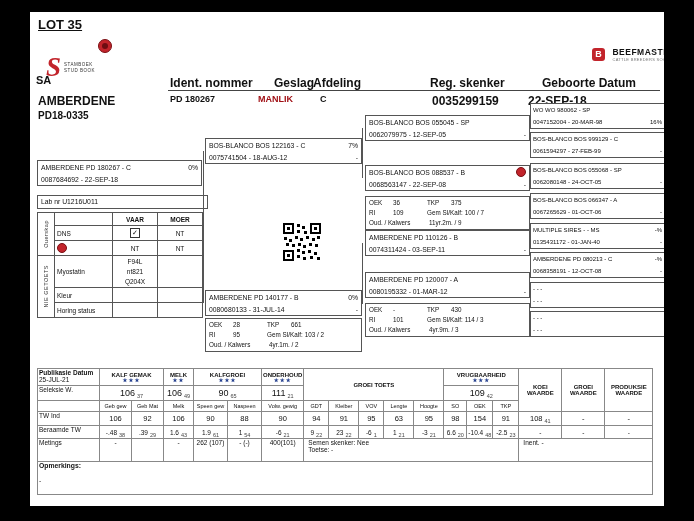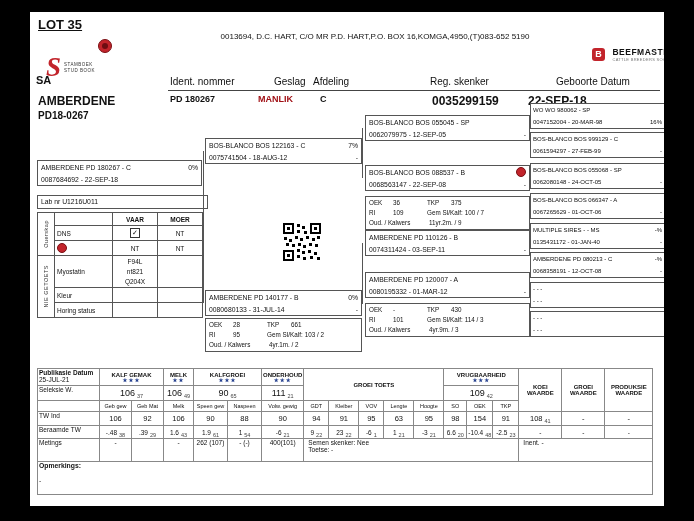--- a/index.html
+++ b/index.html
@@ -15,21 +15,21 @@
   #bm{left:562px;top:33px}
   #bm .sq{display:inline-block;width:13px;height:13px;background:#c2242b;color:#fff;font-size:9px;font-weight:bold;text-align:center;line-height:13px;border-radius:3px;vertical-align:middle}
   #bm .nm{display:inline-block;vertical-align:middle;margin-left:3px}
   #bm .nm .t1{font-size:8.5px;font-weight:bold;letter-spacing:.5px}
   #bm .nm .t2{font-size:4px;color:#777;letter-spacing:.3px}
   #salogo{left:6px;top:42px;height:34px}
   #salogo .S{position:absolute;left:10px;top:-2px;font-family:"Liberation Serif",serif;font-style:italic;font-weight:bold;font-size:27px;color:#c2242b}
   #salogo .sa{position:absolute;left:0px;top:20px;font-size:11px;font-weight:bold}
   #salogo .tt{position:absolute;left:28px;top:8px;font-size:4.5px;letter-spacing:.5px;color:#333;line-height:5.5px}
   .hl{position:absolute;background:#444;height:1px}
-  .idlab{font-size:10px;font-weight:normal;top:64px}
+  .idlab{font-size:12px;font-weight:bold;top:64px}
   .idval{font-size:12px;font-weight:bold;top:82px}
   
   .pbox{position:absolute;border:1px solid #555;background:#fff}
   .pr{display:flex;justify-content:space-between;align-items:center;height:12px;padding:0 3px;font-size:6.8px;white-space:nowrap}
   .gg .pr{font-size:6px;padding:0 2px}
   .pct{margin-left:3px}
   .sbox{position:absolute;border:1px solid #555;background:#fff;font-size:6.3px;padding:1px 3px}
   .sr{display:flex;height:10px;line-height:10px;white-space:nowrap}
   .sk{width:24px}.sv{width:34px}.sk2{margin-right:2px}.sk3{width:60px}
   .vline{position:absolute;width:1px;background:#555}
@@ -62,21 +62,20 @@
   .wcol{white-space:normal!important;font-size:6px;width:40px;text-align:center}
   .r1 td,.r1 th{height:16px}.r2 td{height:14px}.r3 td{height:10px}.r4 td{height:13px}.r5 td{height:12px}.r6 td{height:22px;vertical-align:top}
   .opm{height:32px;vertical-align:top;font-size:6.8px;padding:2px 3px}
 </style>
 </head>
 <body>
 
 <div id="page">
 
   <div id="lot" class="abs">LOT 35</div>
-  <div id="owner" class="abs">0013694, D.C. HART, C/O MR P.D. HART,P.O. BOX 16,KOMGA,4950,(T)083-652 5190</div>
   <div id="roundel" class="abs">
       <i></i>
     </div>
 
   <div id="bm" class="abs">
     <span class="sq">B</span>
     <span class="nm">
       <div class="t1">BEEFMASTER</div>
       <div class="t2">CATTLE BREEDERS SOCIETY OF SA</div>
     </span>
@@ -88,30 +87,30 @@
     <span class="tt">
       <div>STAMBOEK</div>
       <div>STUD BOOK</div>
     </span>
   </div>
 
   <span class="abs idlab" style="left:140px">Ident. nommer</span>
   <span class="abs idlab" style="left:244px">Geslag</span>
   <span class="abs idlab" style="left:283px">Afdeling</span>
   <span class="abs idlab" style="left:400px">Reg. skenker</span>
-  <span class="abs idlab" style="left:526px">Geboorte Datum</span>
+  <span class="abs idlab" style="left:512px">Geboorte Datum</span>
   <div class="hl" style="left:138px;top:78px;width:492px"></div>
 
   <span class="abs idval" style="left:8px">AMBERDENE</span>
   <span class="abs idval" style="left:140px;font-size:9px">PD 180267</span>
   <span class="abs idval" style="left:228px;font-size:9px;color:#a01015">MANLIK</span>
   <span class="abs idval" style="left:290px;font-size:9px">C</span>
   <span class="abs idval" style="left:402px">0035299159</span>
   <span class="abs idval" style="left:498px">22-SEP-18</span>
-  <span class="abs" style="left:8px;top:98px;font-size:10px;font-weight:bold">PD18-0267</span>
+  <span class="abs" style="left:8px;top:98px;font-size:10px;font-weight:bold">PD18-0335</span>
 
   <div class="vline" style="left:173px;top:139px;height:152px"></div>
   <div class="vline" style="left:332px;top:116px;height:50px"></div>
   <div class="vline" style="left:332px;top:231px;height:60px"></div>
   <div class="hstub" style="left:330px;top:139px;width:3px"></div>
   <div class="hstub" style="left:330px;top:291px;width:3px"></div>
 
   <div class="pbox" style="left:7px;top:148px;width:163px">
     <div class="pr">
         <span>AMBERDENE PD 180267 - C</span>

